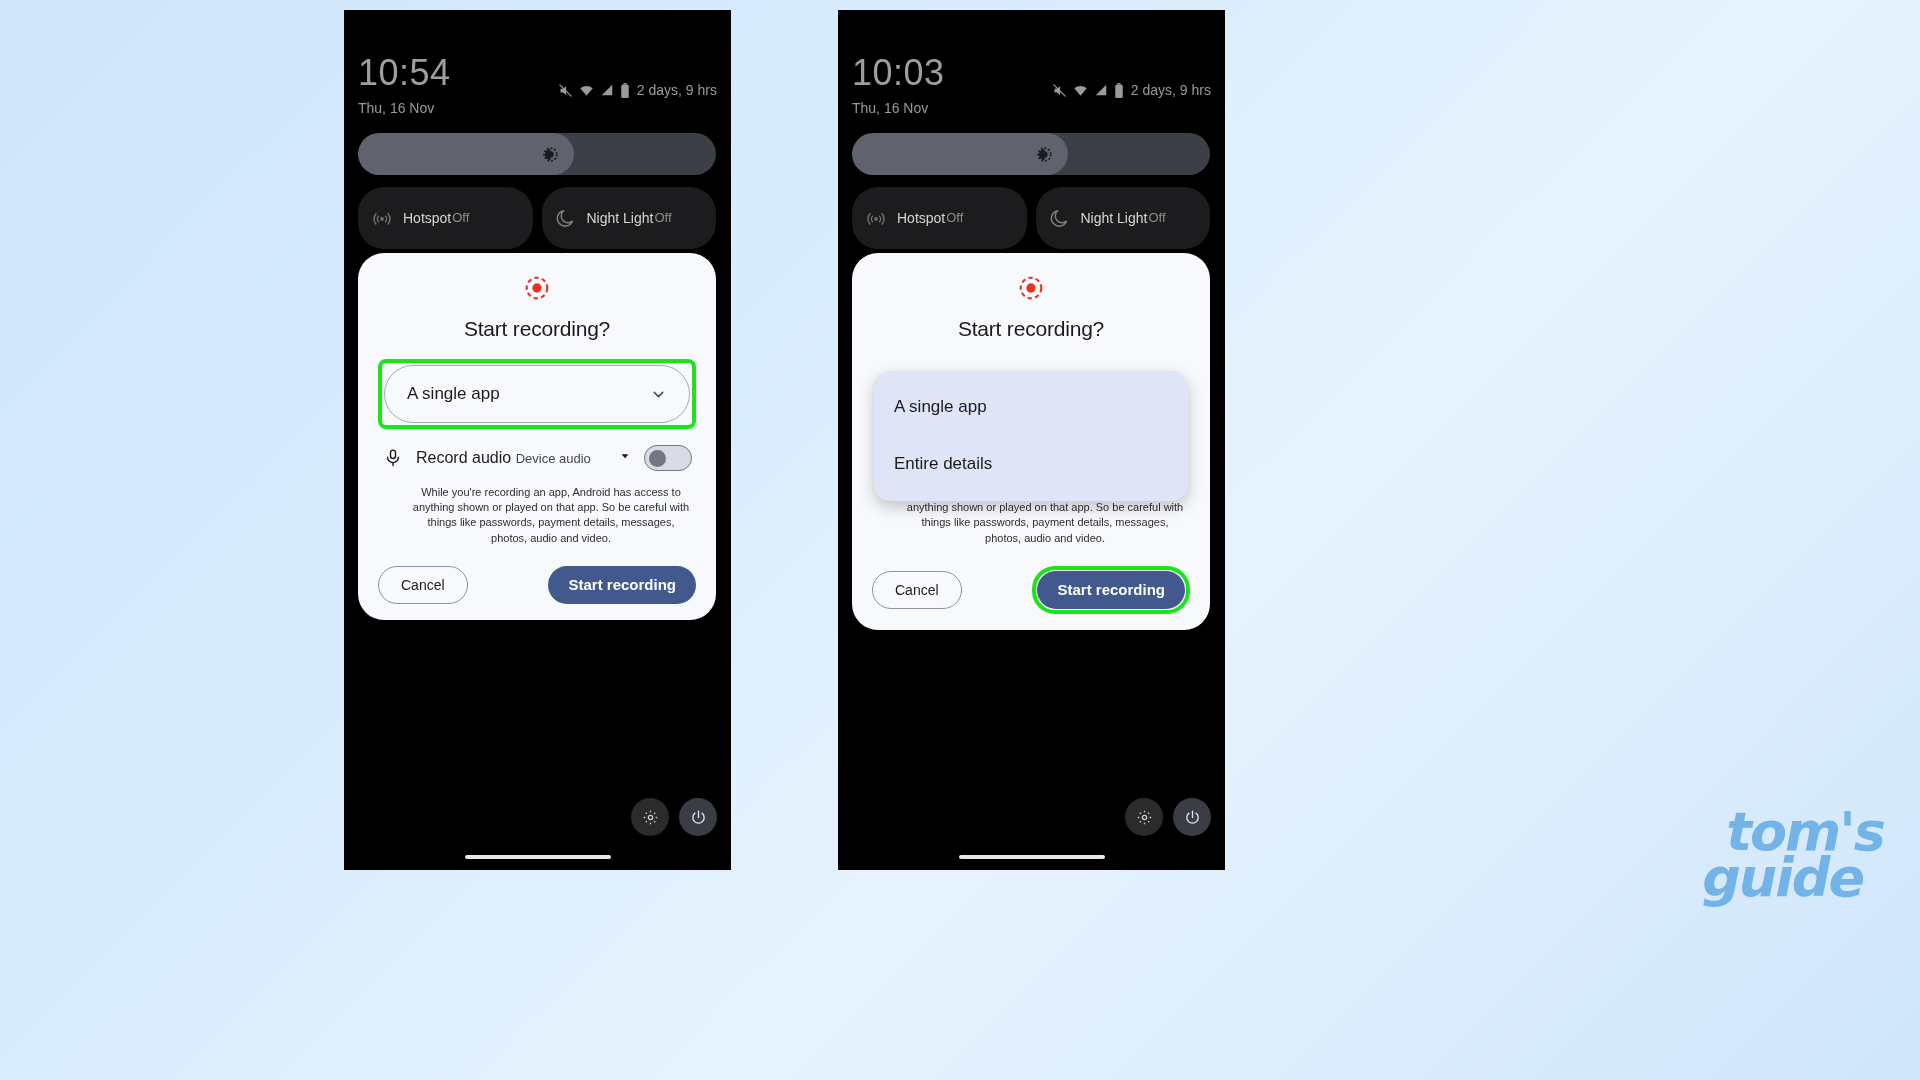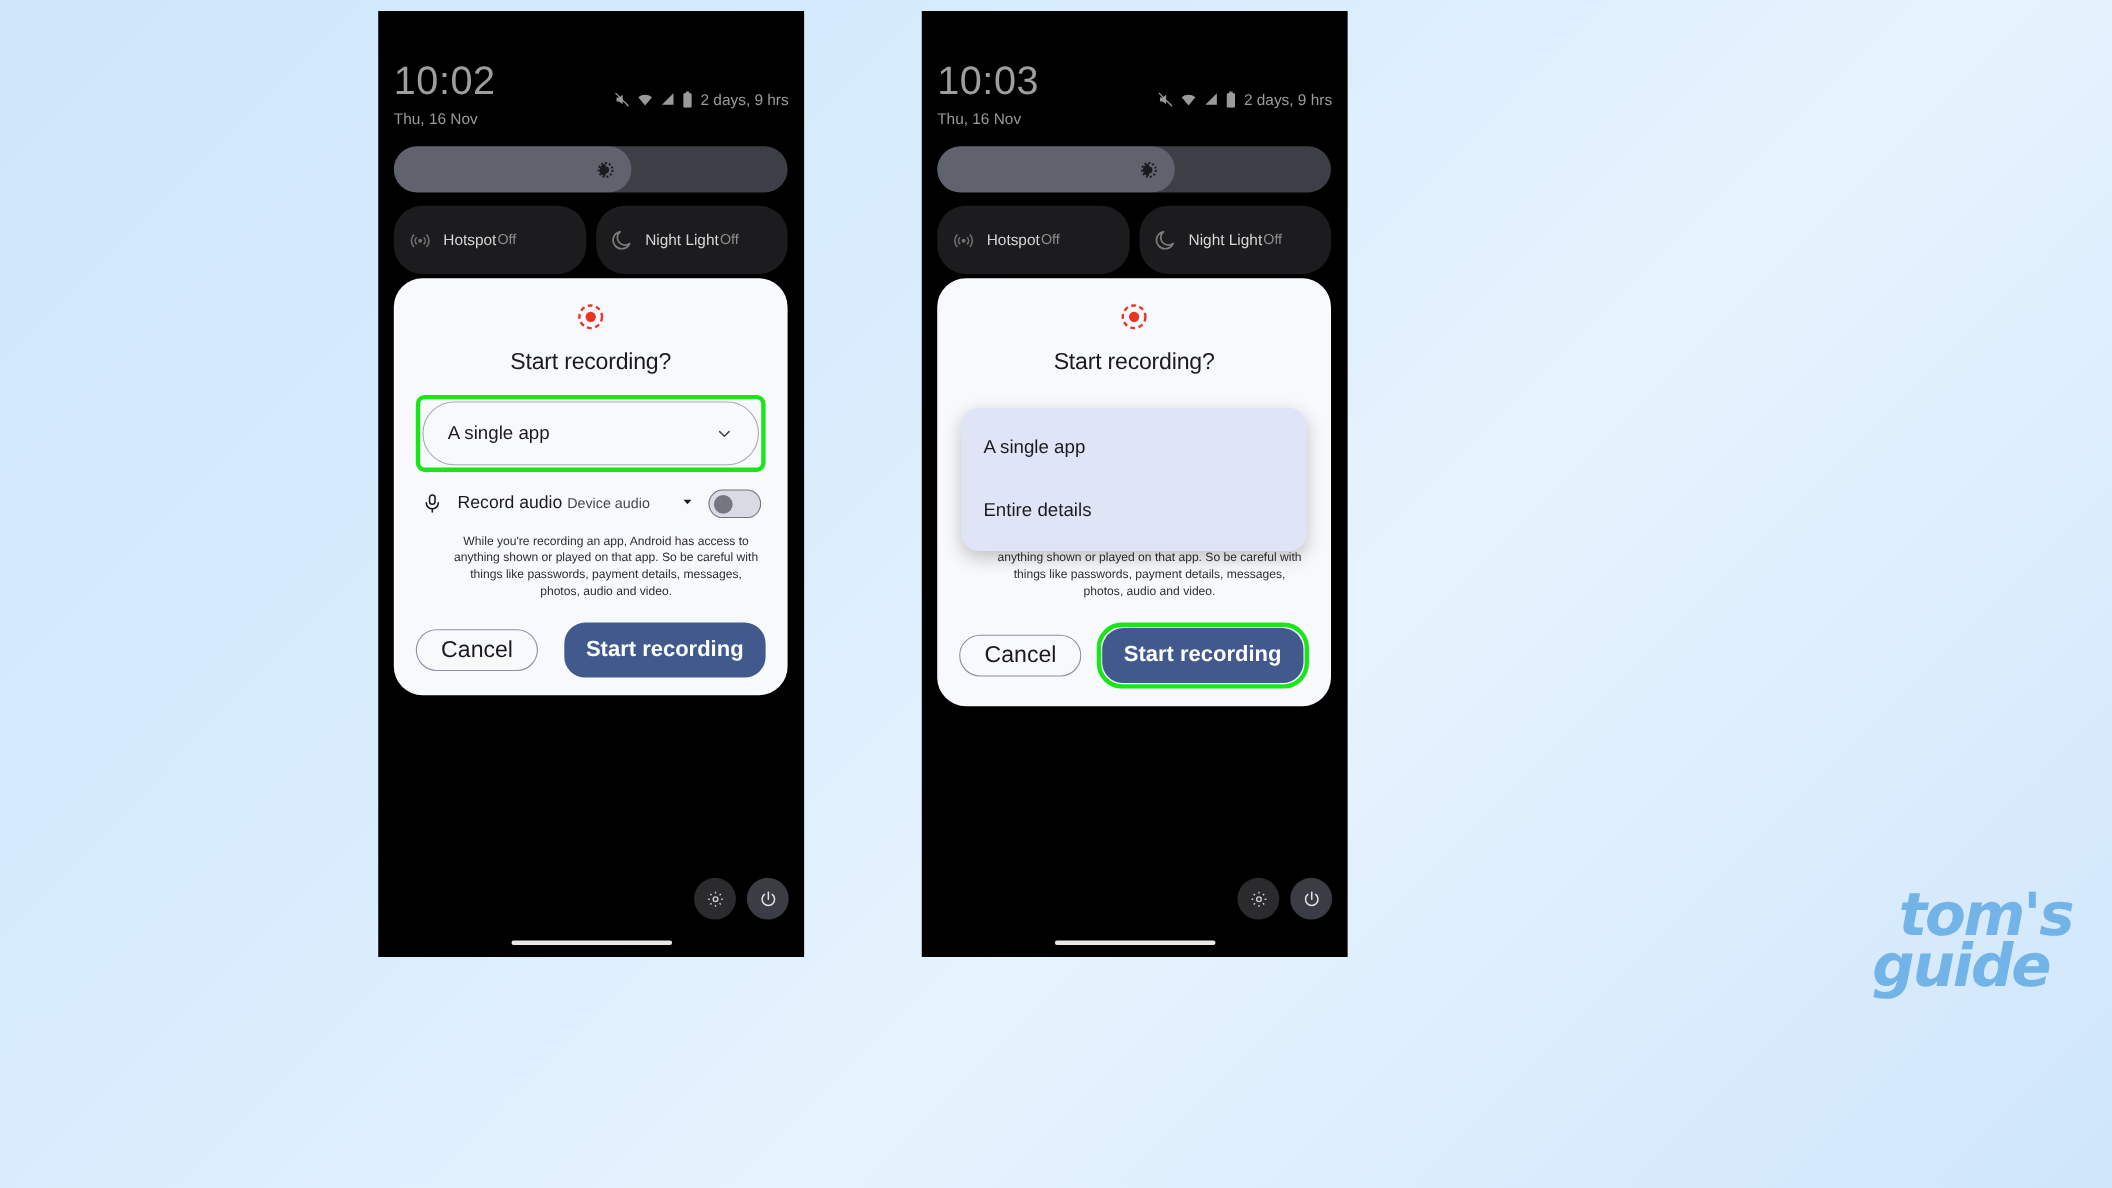--- a/index.html
+++ b/index.html
@@ -135,28 +135,28 @@
     margin-left: 28px;
   }
 
   .actions {
     margin-top: 20px;
     display: flex; align-items: center; justify-content: space-between;
   }
   .btn-cancel {
     height: 38px; padding: 0 22px; border-radius: 19px;
     border: 1px solid #8b91a6; background: transparent;
-    font-size: 21px; color: #1b1b1f;
+    font-size: 14px; color: #1b1b1f;
     font-family: "Liberation Sans", sans-serif;
     display: flex; align-items: center;
   }
   .btn-start {
-    height: 50px; padding: 0 20px; border-radius: 19px;
+    height: 38px; padding: 0 20px; border-radius: 19px;
     border: none; background: #41598c;
-    font-size: 20px; color: #ffffff; font-weight: bold;
+    font-size: 15px; color: #ffffff; font-weight: bold;
     font-family: "Liberation Sans", sans-serif;
     display: flex; align-items: center;
   }
   .hl-btn { border: 4px solid #19e619; border-radius: 23px; padding: 1px; display: inline-flex; }
 
   
   .dropdown {
     position: absolute; left: 22px; top: 118px;
     width: 314px; height: 130px;
     background: #dfe4f6;
@@ -195,21 +195,21 @@
   }
   .logo .l1 { font-size: 54px; display: block; margin-left: 24px; }
   .logo .l2 { font-size: 54px; display: block; }
 </style>
 </head>
 <body>
 
 <div class="phone" id="phone-1">
   <div class="screen">
 
-    <div class="clock">10:02</div>
+    <div class="clock">10:54</div>
     <div class="datebar">Thu, 16 Nov</div>
 
     <div class="statusicons">
       <span>
         <svg width="15" height="15" viewBox="0 0 24 24" fill="none" stroke="#9a9a9a" stroke-width="1.9" stroke-linecap="round">
           <path d="M4 9v6h4l5 4V5L8 9H4z" fill="#9a9a9a" stroke="none"></path>
           <line x1="3" y1="3" x2="21" y2="21"></line>
         </svg>
       </span>
       <span>

